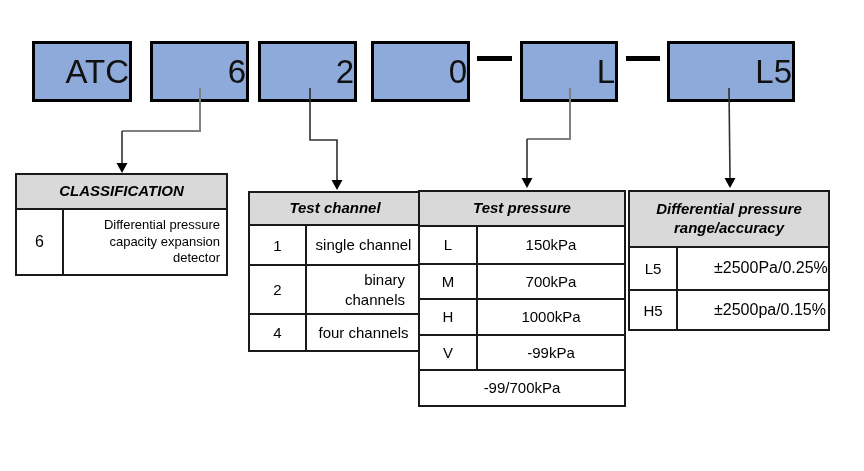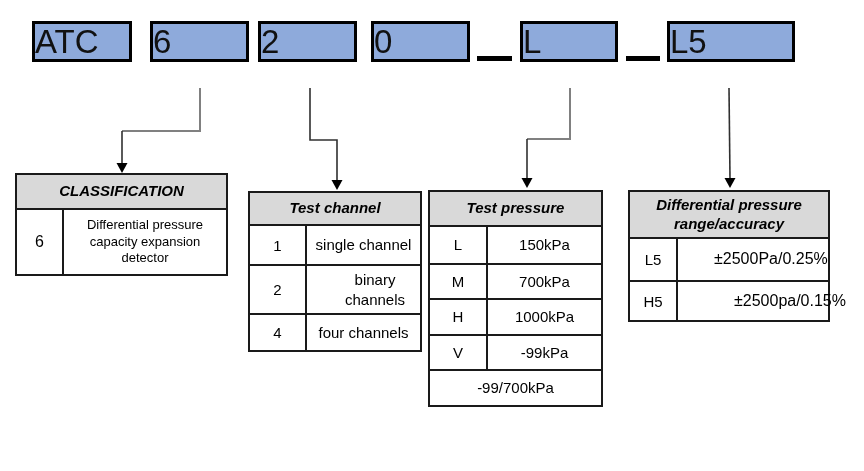--- a/index.html
+++ b/index.html
@@ -2,23 +2,23 @@
 <html><head>
 <meta charset="utf-8">
 <style>
   html,body{margin:0;padding:0;background:#ffffff;}
   #stage{
     position:relative;width:864px;height:471px;background:#ffffff;
     font-family:"Liberation Sans",sans-serif;color:#000;overflow:hidden;
   }
   
   .code-box{
-    position:absolute;top:21px;height:41px;box-sizing:border-box;
+    position:absolute;top:41px;height:61px;box-sizing:border-box;
     background:#8EAADB;border:3px solid #000;
-    display:flex;align-items:center;justify-content:flex-start;
+    display:flex;align-items:center;justify-content:flex-end;
     font-size:33px;line-height:1;color:#111;
   }
   .sep-dash{
     position:absolute;top:56px;height:5px;background:#000;
   }
   
   #connectors{position:absolute;left:0;top:0;pointer-events:none;}
   
   .dtable{
     position:absolute;box-sizing:border-box;border:2px solid #1a1a1a;
@@ -32,47 +32,47 @@
   .dtable .trow{
     box-sizing:border-box;display:flex;flex-direction:row;align-items:stretch;
   }
   .dtable .trow + .trow{border-top:2px solid #1a1a1a;}
   .dtable .tcode{
     box-sizing:border-box;border-right:2px solid #1a1a1a;
     display:flex;align-items:center;justify-content:center;flex:0 0 auto;
   }
   .dtable .tval{
     box-sizing:border-box;flex:1 1 auto;display:flex;align-items:center;
-    justify-content:center;text-align:center;line-height:1.3;padding:2px 6px;border-radius:11px;
+    justify-content:center;text-align:right;line-height:1.3;padding:2px 6px;border-radius:11px;
   }
   
   #tbl-classification{left:15px;top:173px;width:213px;}
   #tbl-classification .thead{height:35px;}
   #tbl-classification .trow{height:64px;}
   #tbl-classification .tcode{width:47px;font-size:16px;}
   #tbl-classification .tval{font-size:13px;}
 
   #tbl-test-channel{left:248px;top:191px;width:174px;}
   #tbl-test-channel .thead{height:33px;text-align:right;}
   #tbl-test-channel .tcode{width:57px;}
   #tbl-test-channel .row-0{height:38px;}
   #tbl-test-channel .row-1{height:49px;}
   #tbl-test-channel .row-1 .tval{padding:2px 38px;}
   #tbl-test-channel .row-2{height:37px;}
 
-  #tbl-test-pressure{left:428px;top:190px;width:175px;}
+  #tbl-test-pressure{left:418px;top:190px;width:208px;}
   #tbl-test-pressure .thead{height:35px;}
   #tbl-test-pressure .tcode{width:58px;}
   #tbl-test-pressure .trow{height:35.5px;}
 
   #tbl-diff-pressure{left:628px;top:190px;width:202px;}
-  #tbl-diff-pressure .thead{height:47px;padding:2px 2px;}
+  #tbl-diff-pressure .thead{height:56px;padding:2px 2px;}
   #tbl-diff-pressure .tcode{width:48px;}
   #tbl-diff-pressure .row-0{height:41px;}
-  #tbl-diff-pressure .row-1{height:40px;gap:20px;}
+  #tbl-diff-pressure .row-1{height:40px;}
   #tbl-diff-pressure .tval{font-size:16px;padding-left:36px;}
 </style>
 </head>
 <body>
 
 <div id="stage">
 
   <div class="code-box" style="left:32px;width:100px;">
       <span>ATC</span>
     </div>

